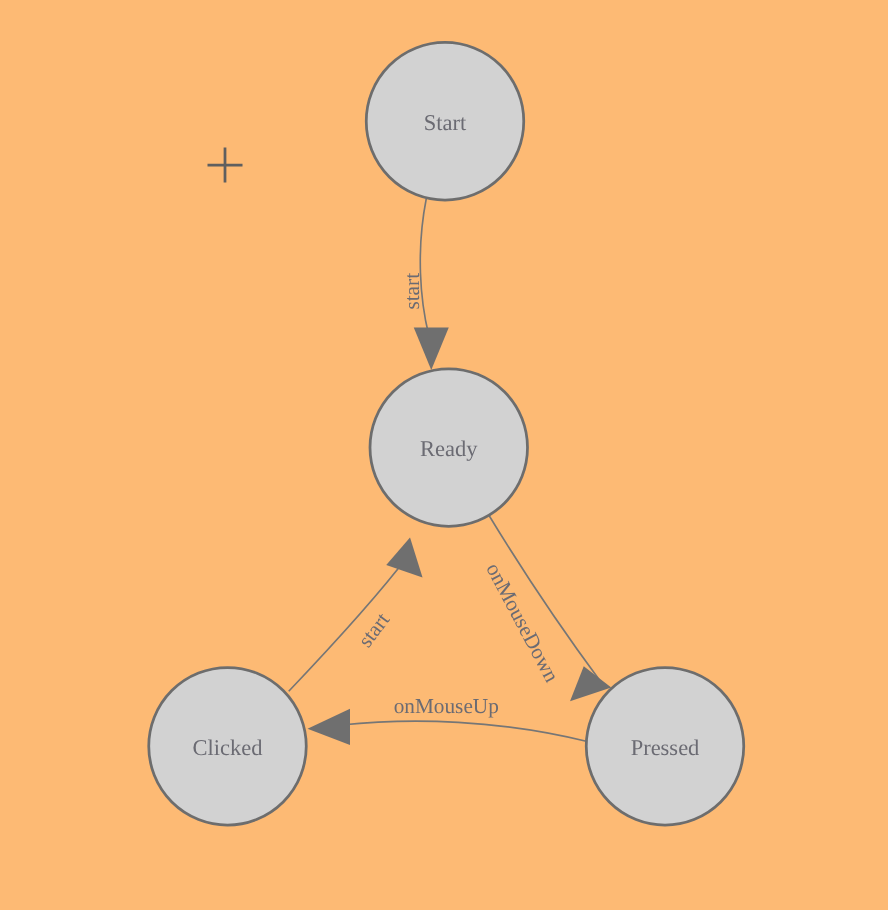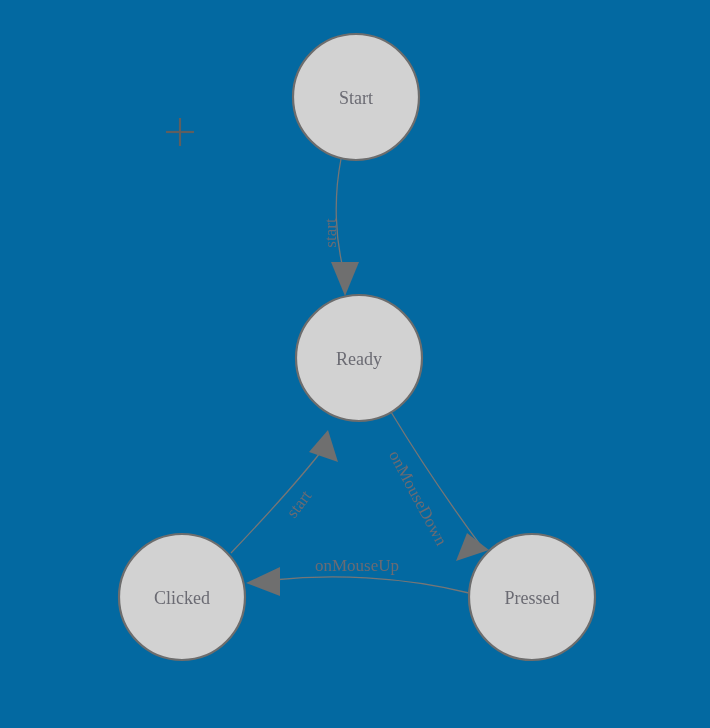--- a/index.html
+++ b/index.html
@@ -10,21 +10,21 @@
   body {
     width: 710px;
     height: 728px;
     overflow: hidden;
     font-family: "Liberation Serif", "DejaVu Serif", serif;
   }
   #canvas-root {
     position: relative;
     width: 710px;
     height: 728px;
-    background: #0369a1;
+    background: #fdba74;
   }
   #diagram-svg {
     position: absolute;
     left: 0;
     top: 0;
     width: 710px;
     height: 728px;
     display: block;
   }
   .node-circle {

